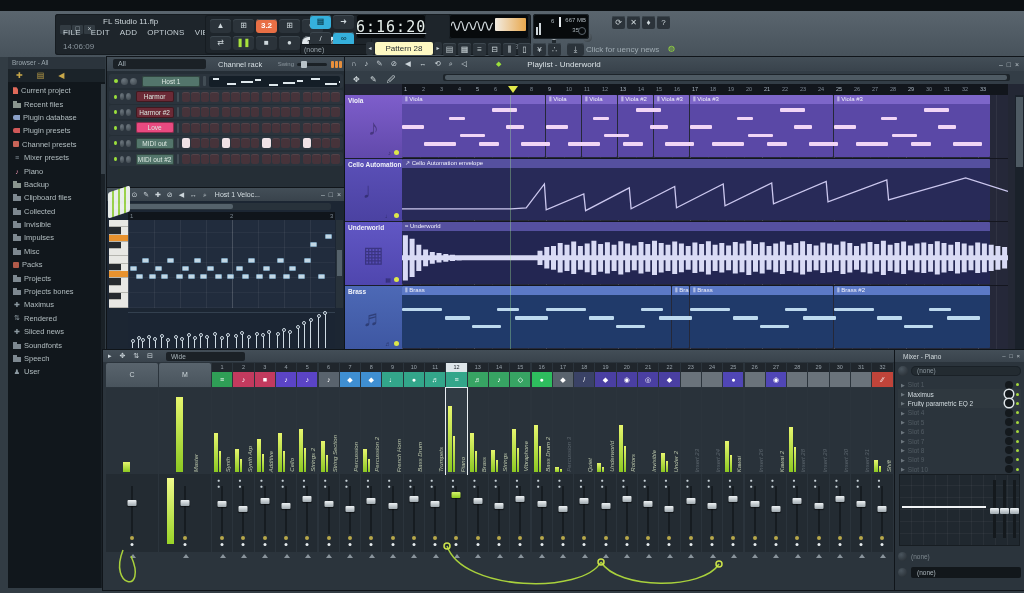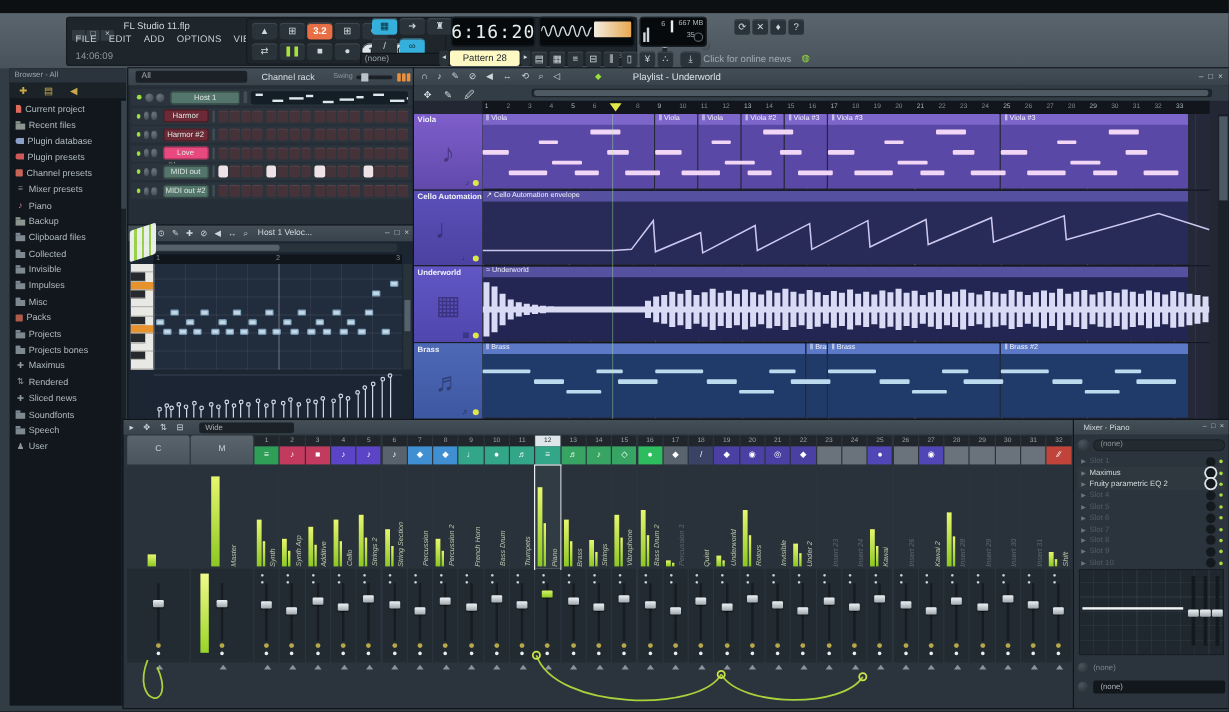--- a/index.html
+++ b/index.html
@@ -264,21 +264,21 @@
         <span class="tbtn">➜</span>
         <span class="tbtn">♜</span>
       </div>
     <div class="trow" style="left:0;top:17px;" id="brow2">
         <span class="tbtn">/</span>
         <span class="tbtn blue">∞</span>
       </div>
   </div>
   <div class="abs picker" style="left:300px;top:44px;width:62px;">(none)</div>
 
-  <div class="abs lcd" style="left:376px;top:14px;width:70px;height:25px;">
+  <div class="abs lcd" style="left:356px;top:14px;width:70px;height:25px;text-decoration:underline;">
     <div class="timedisp" style="margin-top:4px;">6:16:20</div>
   </div>
 
   <div class="abs" style="left:366px;top:42px;display:flex;gap:1px;">
     <span class="spin">◂</span>
     <span class="pattsel" style="width:58px;height:13px;line-height:13px;">Pattern 28</span>
     <span class="spin">▸</span>
   </div>
 
   <div class="abs lcd" style="left:449px;top:14px;width:80px;height:25px;">
@@ -292,21 +292,21 @@
       <span>▤</span>
       <span>▦</span>
       <span>≡</span>
       <span>⊟</span>
       <span>⫼</span>
       <span>▯</span>
       <span>¥</span>
       <span>∴</span>
     </div>
   <span class="abs tbtn" style="left:567px;top:43px;width:13px;min-width:13px;height:13px;line-height:13px;">⤓</span>
-  <span class="abs news" style="left:586px;top:45px;">Click for online news</span>
+  <span class="abs news" style="left:586px;top:45px;">Click for uency news</span>
   <span class="abs" style="left:668px;top:44px;font-size:8px;color:#9adf3c;">◍</span>
 
   <div class="abs lcd" style="left:533px;top:14px;width:56px;height:25px;">
     <div class="abs" style="left:3px;bottom:4px;width:2px;height:8px;background:#cfd6da;"></div>
     <div class="abs" style="left:6px;bottom:4px;width:2px;height:12px;background:#cfd6da;"></div>
     <div class="abs" style="left:26px;top:3px;width:2px;height:10px;background:#e8edf0;"></div>
     <span class="abs cpu-txt" style="left:18px;top:4px;">6</span>
     <span class="abs cpu-txt" style="right:3px;top:3px;">667 MB</span>
     <span class="abs cpu-txt" style="right:10px;top:13px;">35</span>
     <span class="abs" style="right:3px;top:13px;width:6px;height:6px;border:1px solid #5c666e;border-radius:50%;"></span>

